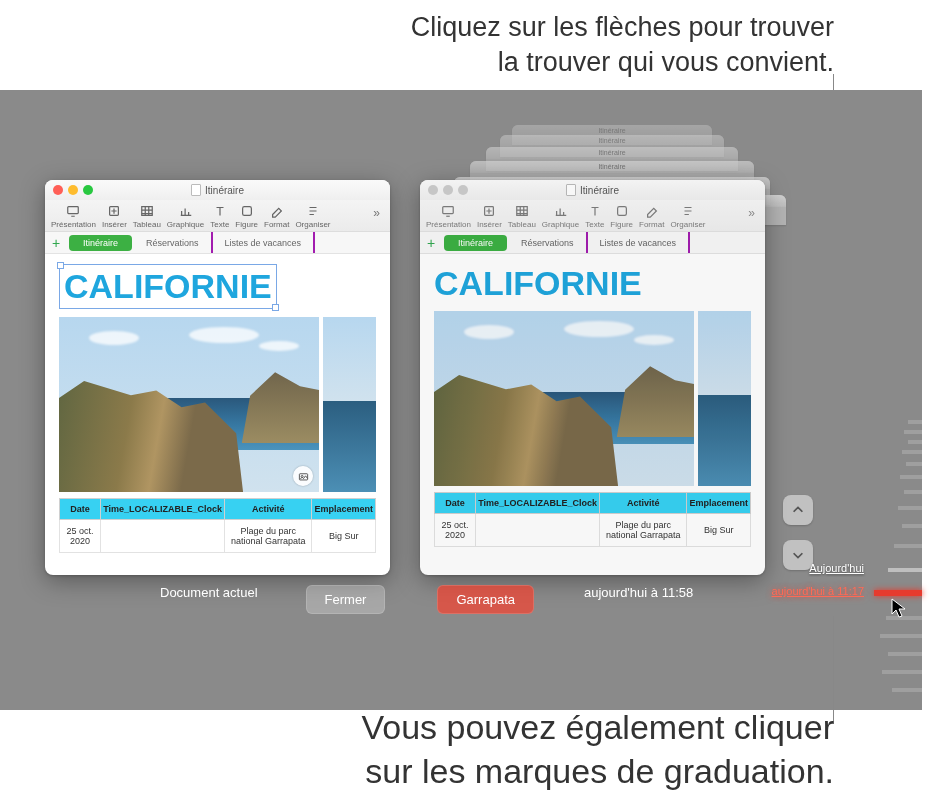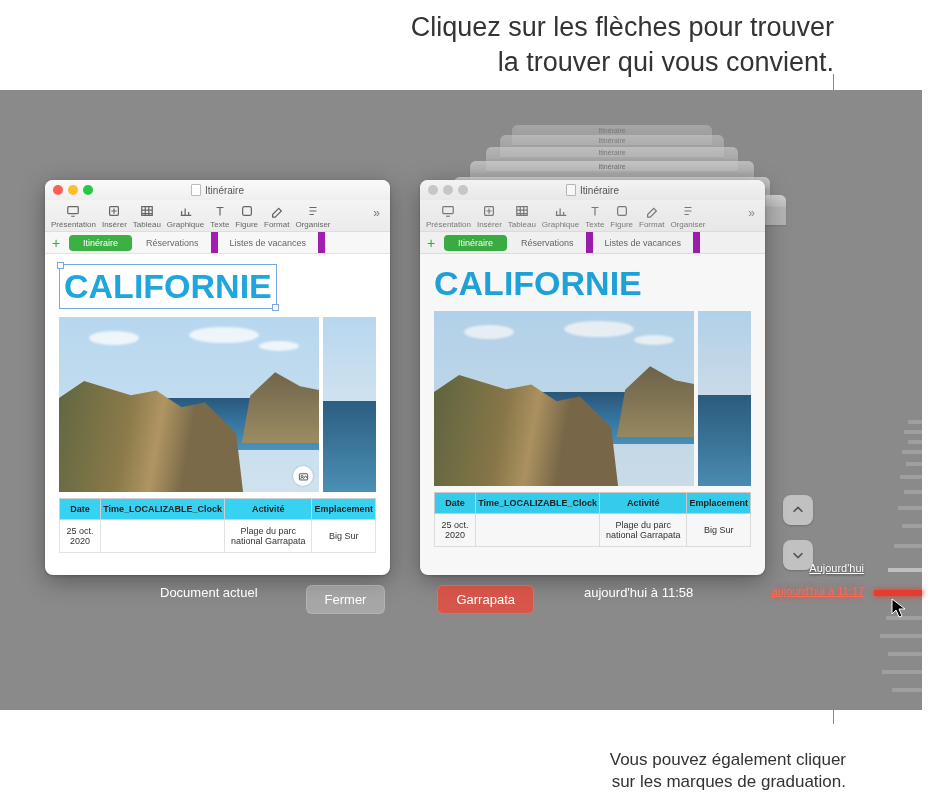--- a/index.html
+++ b/index.html
@@ -18,23 +18,23 @@
     right: 100px;
     text-align: right;
     font-size: 27px;
     color: #333;
     line-height: 1.3;
   }
   .annotation-bottom {
     position: absolute;
     bottom: 10px;
     left: 0;
-    right: 88px;
+    right: 100px;
     text-align: right;
-    font-size: 17px;
+    font-size: 34px;
     color: #333;
     line-height: 1.3;
   }
   .stage {
     position: absolute;
     top: 90px;
     left: 0;
     right: 12px;
     height: 620px;
     background: #8a8a8a;
@@ -103,21 +103,21 @@
   }
   .tool { display:flex; flex-direction:column; align-items:center; font-size:8px; color:#666; gap:2px; flex:0 0 auto; }
   .tool svg { width:14px; height:14px; stroke:#666; fill:none; stroke-width:1.4; }
   .appwin.right .toolbar { filter:grayscale(0.3) opacity(0.85);}
   .toolbar .more { margin-left:auto; font-size:12px; color:#777; padding:2px 4px;}
   .tabbar {
     display:flex; align-items:center; height:22px; background:#f7f7f7;
     border-bottom:1px solid #e3e3e3; font-size:9px; color:#666;
   }
   .tabbar .plus { width:22px; text-align:center; color:#31a84f; font-size:14px; line-height:14px;}
-  .tab { padding:0 12px; height:100%; display:flex; align-items:center; border-right:7px solid #a21caf; }
+  .tab { padding:0 12px; height:100%; display:flex; align-items:center; border-right:2px solid #a21caf; }
   .tab.active { background:#3cb043; color:#fff; border-radius:4px; height:16px; margin:3px 2px; border:none; padding:0 14px;}
   .sheet { padding:10px 14px 0; }
   .bigtitle {
     font-family: "Arial Black","Helvetica Neue",sans-serif;
     font-weight:900;
     font-size:34px;
     letter-spacing:0px;
     color:#1fa6de;
     transform: scaleY(1.15);
     transform-origin: top left;

